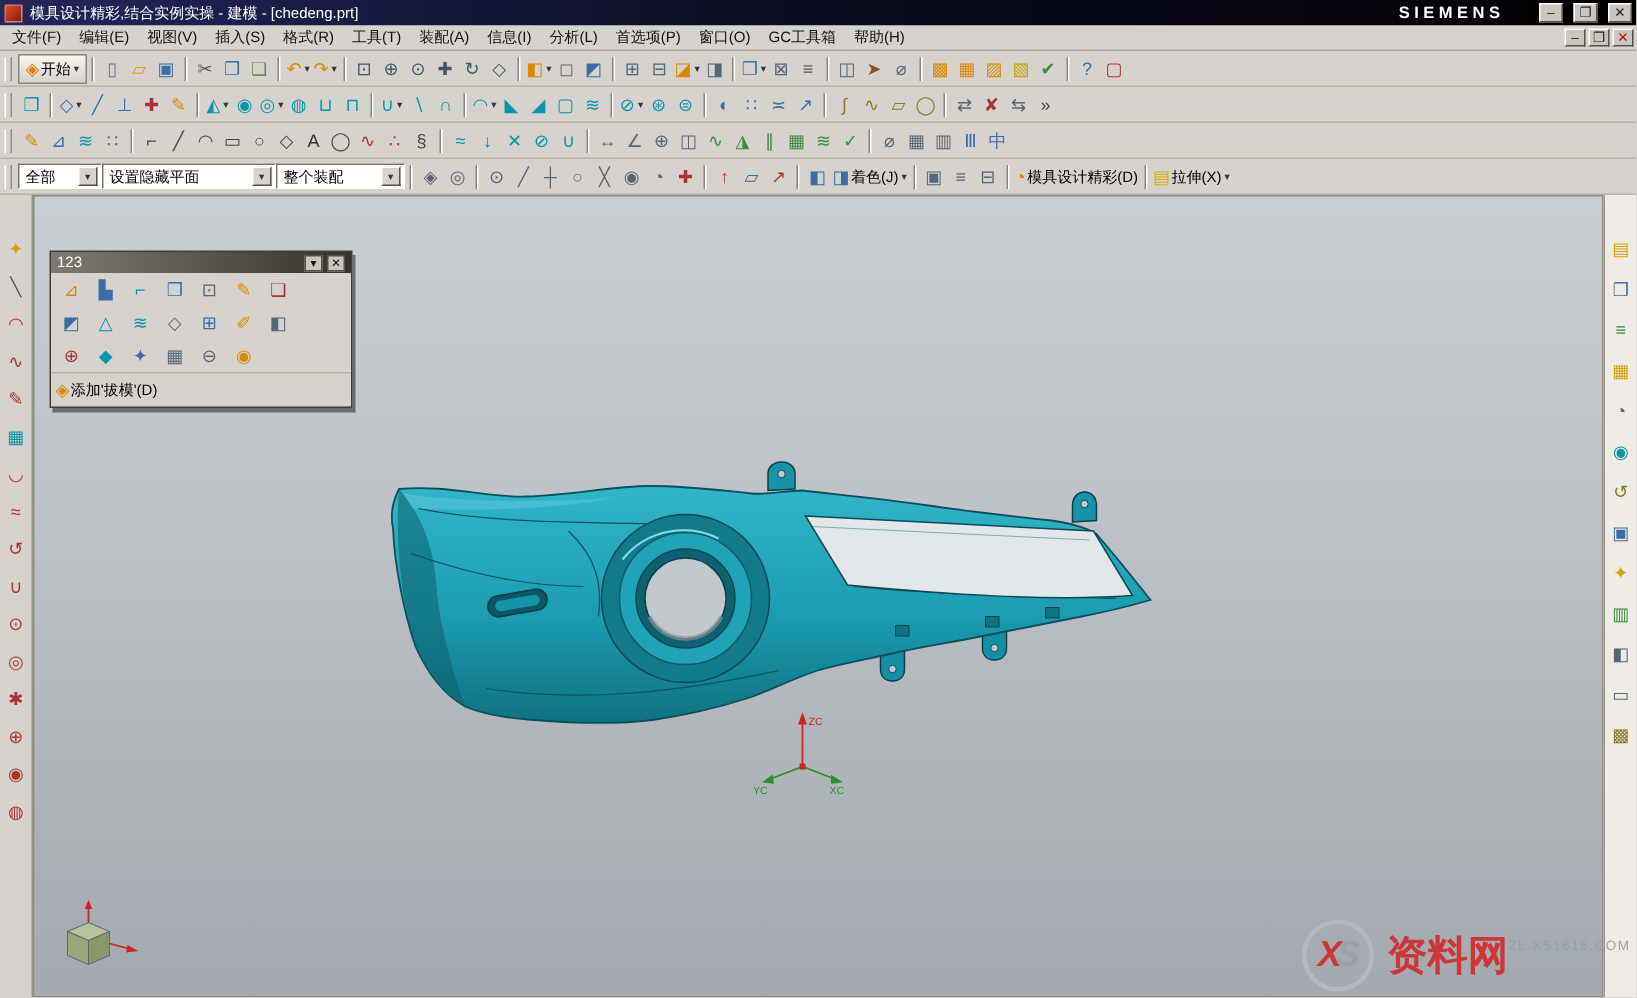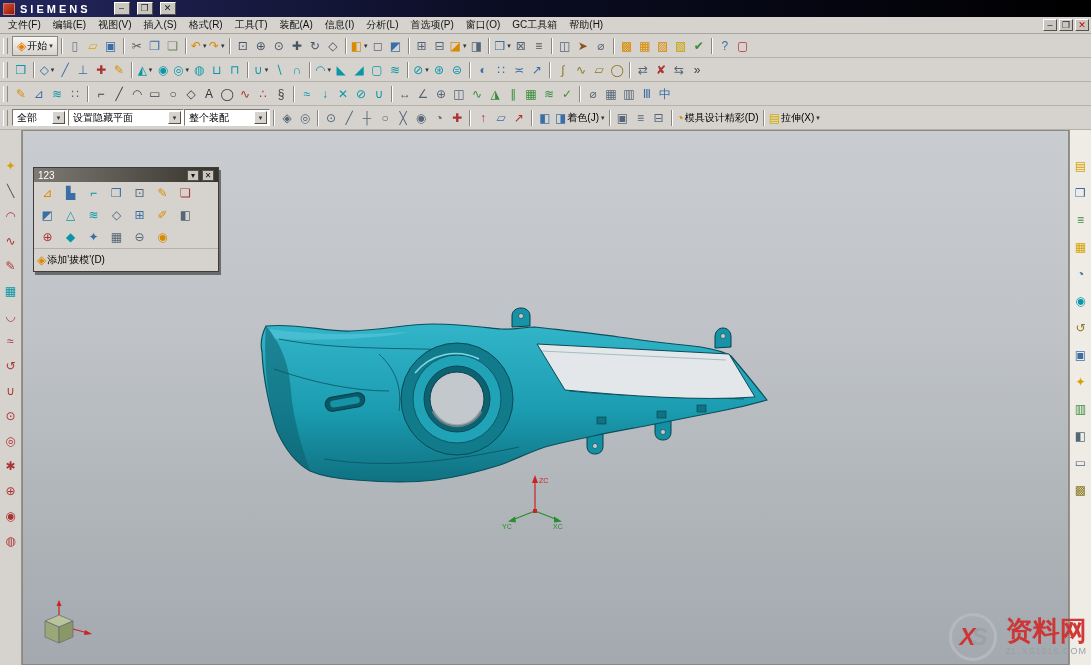--- a/index.html
+++ b/index.html
@@ -39,52 +39,53 @@
   
   .vtool{position:absolute;top:130px;bottom:0;width:22px;background:#d6d3ce;display:flex;flex-direction:column;align-items:center;gap:9px;padding-top:28px}
   .vtool.left{left:0;border-right:1px solid #97948a}
   .vtool.right{right:0;border-left:1px solid #97948a;background:#efece6;gap:11px}
   .vtool .ticon{min-width:16px;height:16px}
 
   
   .viewport{position:absolute;left:22px;top:130px;right:22px;bottom:0;background:linear-gradient(180deg,#c9cdd1 0%,#c0c4c8 35%,#aeb3b8 75%,#a3a9ae 100%);border:1px solid #8c8985;overflow:hidden}
 
   
-  .palette{position:absolute;left:10px;top:36px;width:186px;background:#d6d3ce;border:1px solid #403d38;box-shadow:2px 3px 0 rgba(15,15,15,.5)}
+  .palette{position:absolute;left:10px;top:36px;width:202px;background:#d6d3ce;border:1px solid #403d38;box-shadow:2px 3px 0 rgba(15,15,15,.5)}
   .palette-title{height:14px;background:linear-gradient(90deg,#7d7a74,#35332c);color:#fff;display:flex;align-items:center;padding:0 4px;font-size:10px;gap:3px}
   .palette-title .sp{flex:1}
   .pbtn{width:12px;height:11px;background:#c9c6c0;color:#111;font-size:8px;line-height:10px;text-align:center;border:1px solid #55524c}
   .prow{display:flex;padding:1px 2px}
   .prow .ticon{width:23px;height:20px}
   .pfooter{display:flex;align-items:center;padding:2px;border-top:1px solid #b5b2aa}
   .pfooter .t{font-size:10px}
 
   .model{position:absolute;left:206px;top:168px}
   .csys{position:absolute;left:478px;top:338px}
   .csys text{font-size:7px;font-family:"Liberation Sans","DejaVu Sans",sans-serif}
   .csys .lz{fill:#cc2222}
   .csys .ly,.csys .lx{fill:#2a8c2a}
   .triad{position:absolute;left:12px;top:468px}
 
   
   .watermark{position:absolute;right:4px;bottom:4px;display:flex;align-items:center;gap:8px;opacity:.95;z-index:50}
   .wm-circle{width:48px;height:48px;border-radius:50%;border:3px solid #b4bac0;display:flex;align-items:center;justify-content:center;font-style:italic;font-weight:bold;font-size:24px;background:transparent}
   .wm-circle .wx{color:#d03030}
   .wm-circle .ws{color:#9aa2a8;margin-left:-4px}
-  .wm-text{display:flex;flex-direction:column;align-items:center;line-height:1}
+  .wm-text{display:flex;flex-direction:row;align-items:flex-start;line-height:1}
   .wm-name{font-size:27px;font-weight:bold;color:#d03030}
   .wm-url{font-size:9px;color:#96a0a6;letter-spacing:1px;margin-top:2px}
 </style>
 </head>
 <body>
 
 <div class="app">
 
   <div class="titlebar">
     <span class="appicon"></span>
+    <span class="title">模具设计精彩,结合实例实操 - 建模 - [chedeng.prt]</span>
     <span class="siemens">SIEMENS</span>
     <span class="winbtn">–</span>
     <span class="winbtn">❐</span>
     <span class="winbtn">✕</span>
   </div>
 
   <div class="menubar">
     <div class="menus">
         <span class="ticon">
           <span class="t">文件(F)</span>

